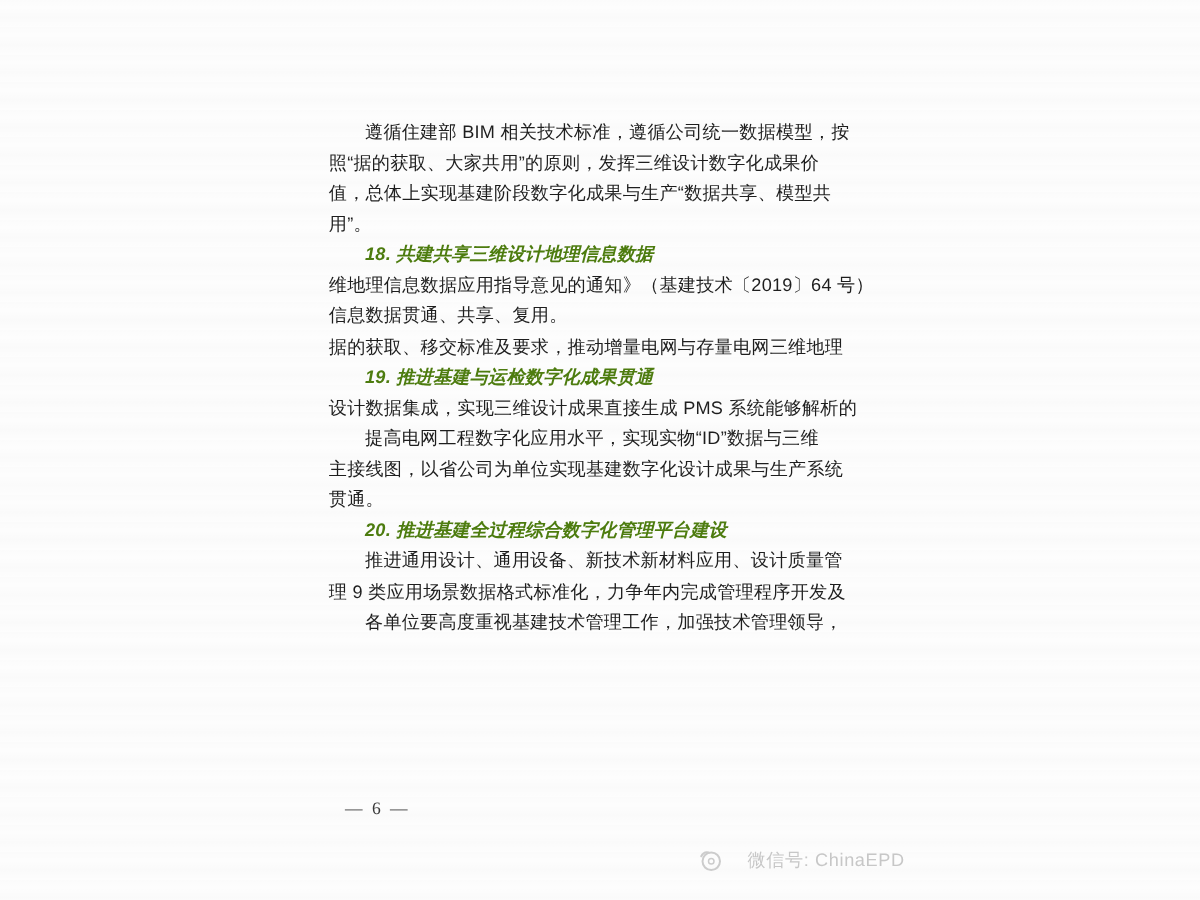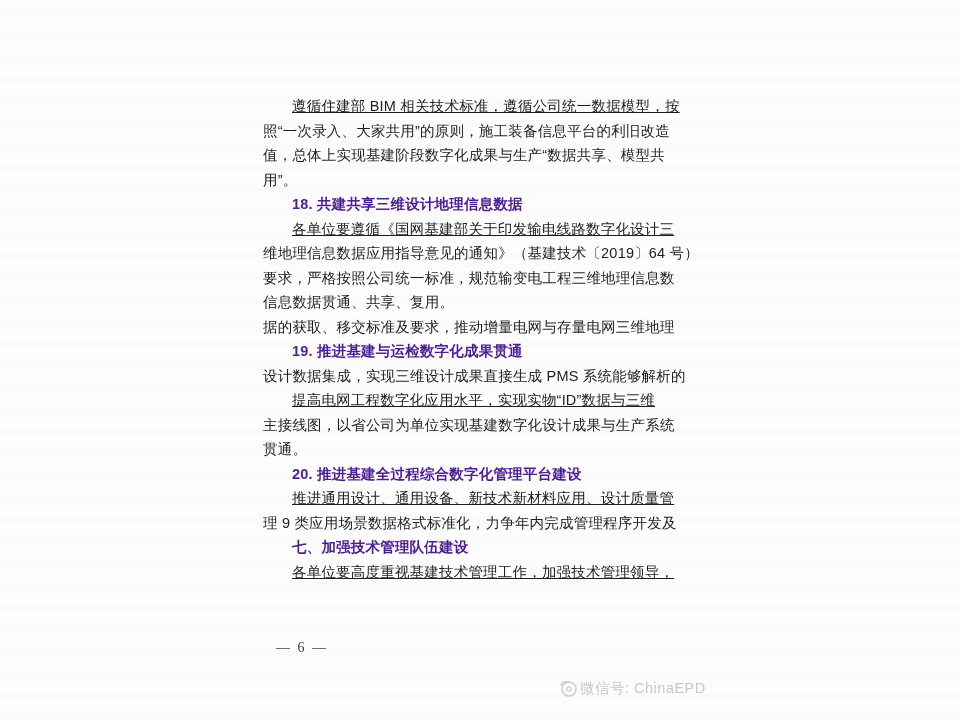--- a/index.html
+++ b/index.html
@@ -36,81 +36,78 @@
     height: 24.5px;
     line-height: 24.5px;
     font-size: 14.5px;
     letter-spacing: 0.2px;
     white-space: nowrap;
     color: #1e1e1e;
     font-weight: 500;
   }
   .line.indent {
     padding-left: 29px;
-    text-decoration: underline;
   }
   .line.heading {
     padding-left: 29px;
     font-weight: 700;
-    color: #4c1d95;
+    color: #4d7c0f;
+    font-style: italic;
   }
   .page-number {
     position: absolute;
     left: 276px;
     top: 640px;
     font-size: 14px;
     letter-spacing: 2px;
     color: #3a3a3a;
     font-family: "Liberation Serif", serif;
   }
   .watermark {
     position: absolute;
     left: 558px;
     top: 678px;
     display: flex;
     align-items: center;
-    gap: 2px;
+    gap: 20px;
     color: #c7c7c7;
   }
   .watermark .wm-text {
     font-size: 14.5px;
     letter-spacing: 0.5px;
     color: #c7c7c7;
   }
   .wm-icon {
     width: 20px;
     height: 20px;
     display: inline-block;
   }
 </style>
 </head>
 <body>
 
 <div class="canvas">
 
   <div class="doc-column">
       <div class="line indent">遵循住建部 BIM 相关技术标准，遵循公司统一数据模型，按</div>
-      <div class="line flush">照“一次录入、大家共用”的原则，施工装备信息平台的利旧改造</div>
+      <div class="line flush">照“据的获取、大家共用”的原则，发挥三维设计数字化成果价</div>
       <div class="line flush">值，总体上实现基建阶段数字化成果与生产“数据共享、模型共</div>
       <div class="line flush">用”。</div>
       <div class="line heading">18. 共建共享三维设计地理信息数据</div>
-      <div class="line indent">各单位要遵循《国网基建部关于印发输电线路数字化设计三</div>
       <div class="line flush">维地理信息数据应用指导意见的通知》（基建技术〔2019〕64 号）</div>
-      <div class="line flush">要求，严格按照公司统一标准，规范输变电工程三维地理信息数</div>
       <div class="line flush">信息数据贯通、共享、复用。</div>
       <div class="line flush">据的获取、移交标准及要求，推动增量电网与存量电网三维地理</div>
       <div class="line heading">19. 推进基建与运检数字化成果贯通</div>
       <div class="line flush">设计数据集成，实现三维设计成果直接生成 PMS 系统能够解析的</div>
       <div class="line indent">提高电网工程数字化应用水平，实现实物“ID”数据与三维</div>
       <div class="line flush">主接线图，以省公司为单位实现基建数字化设计成果与生产系统</div>
       <div class="line flush">贯通。</div>
       <div class="line heading">20. 推进基建全过程综合数字化管理平台建设</div>
       <div class="line indent">推进通用设计、通用设备、新技术新材料应用、设计质量管</div>
       <div class="line flush">理 9 类应用场景数据格式标准化，力争年内完成管理程序开发及</div>
-      <div class="line heading">七、加强技术管理队伍建设</div>
       <div class="line indent">各单位要高度重视基建技术管理工作，加强技术管理领导，</div>
     </div>
 
   <div class="page-number">— 6 —</div>
 
   <div class="watermark">
     <span class="wm-icon">
       <svg width="20" height="20" viewBox="0 0 20 20">
         <circle cx="11" cy="11" r="7" fill="none" stroke="#cccccc" stroke-width="1.6"></circle>
         <path d="M 3 7 Q 5 3 9 4" fill="none" stroke="#cccccc" stroke-width="1.6" stroke-linecap="round"></path>

